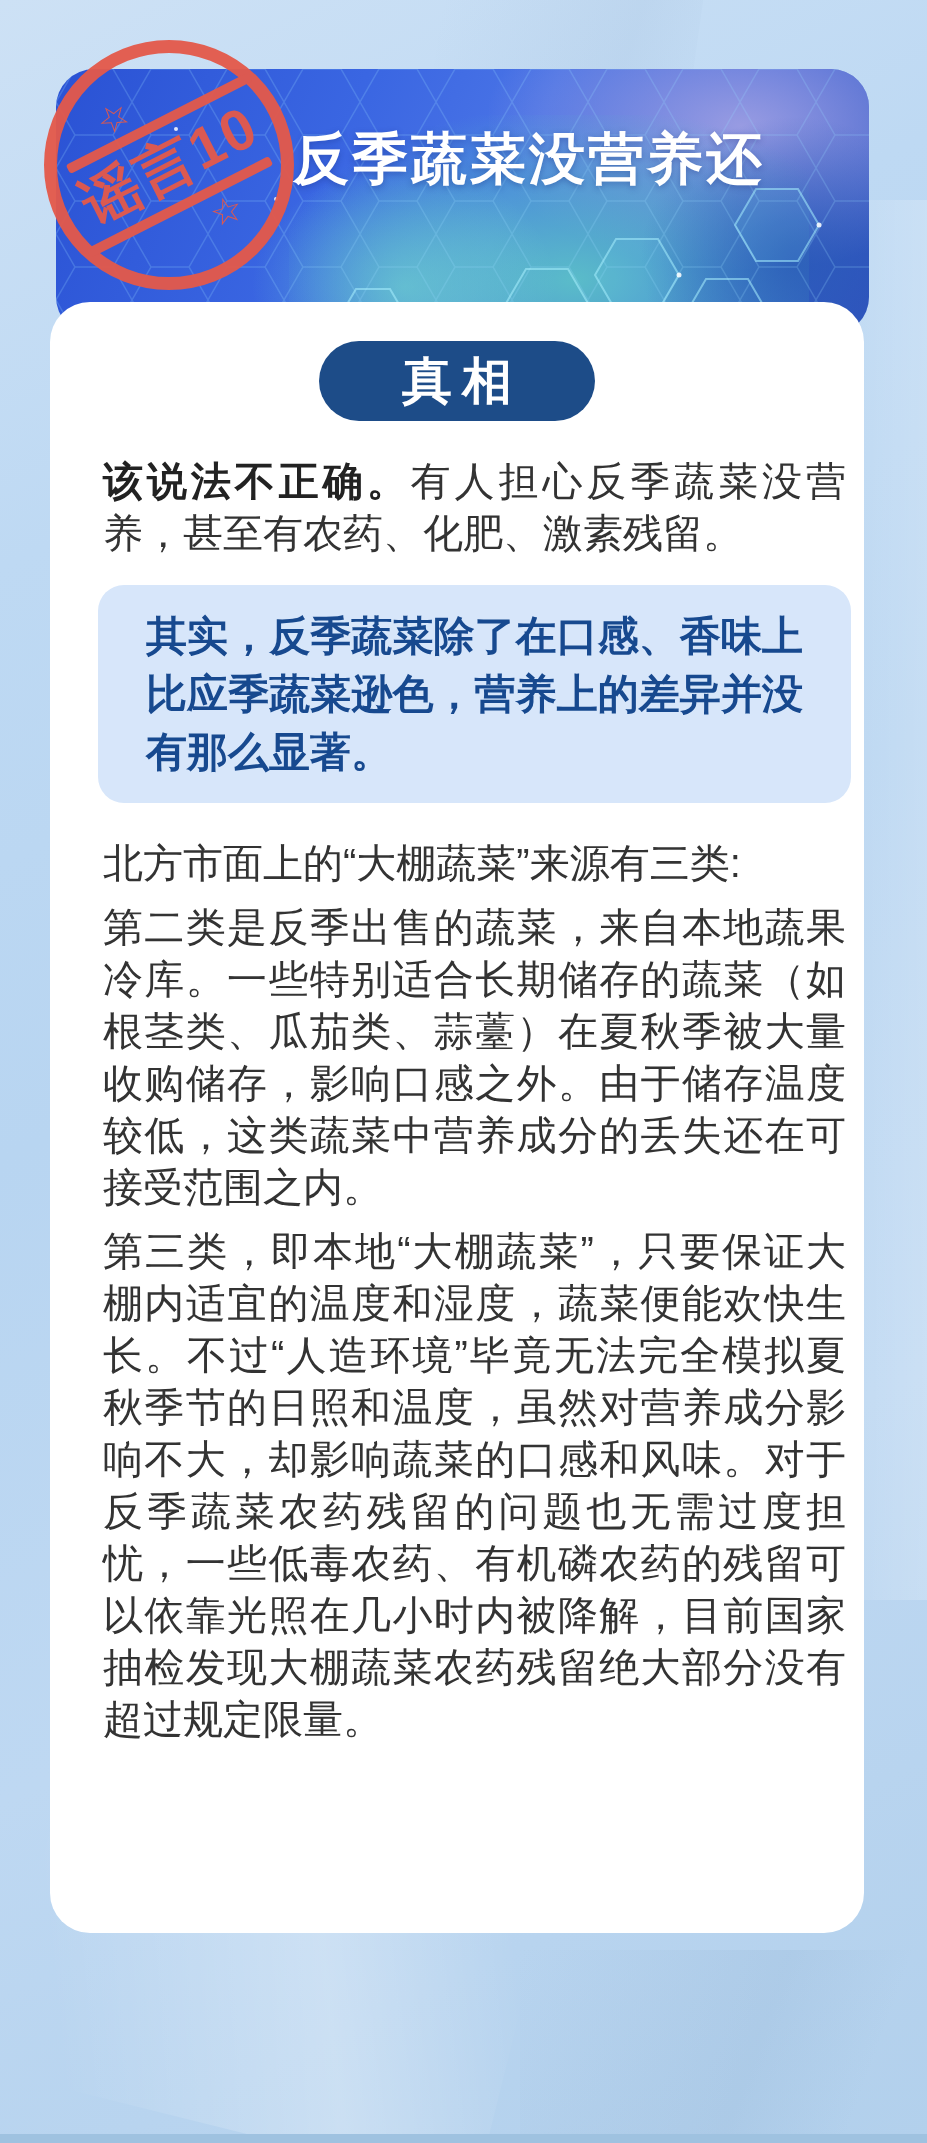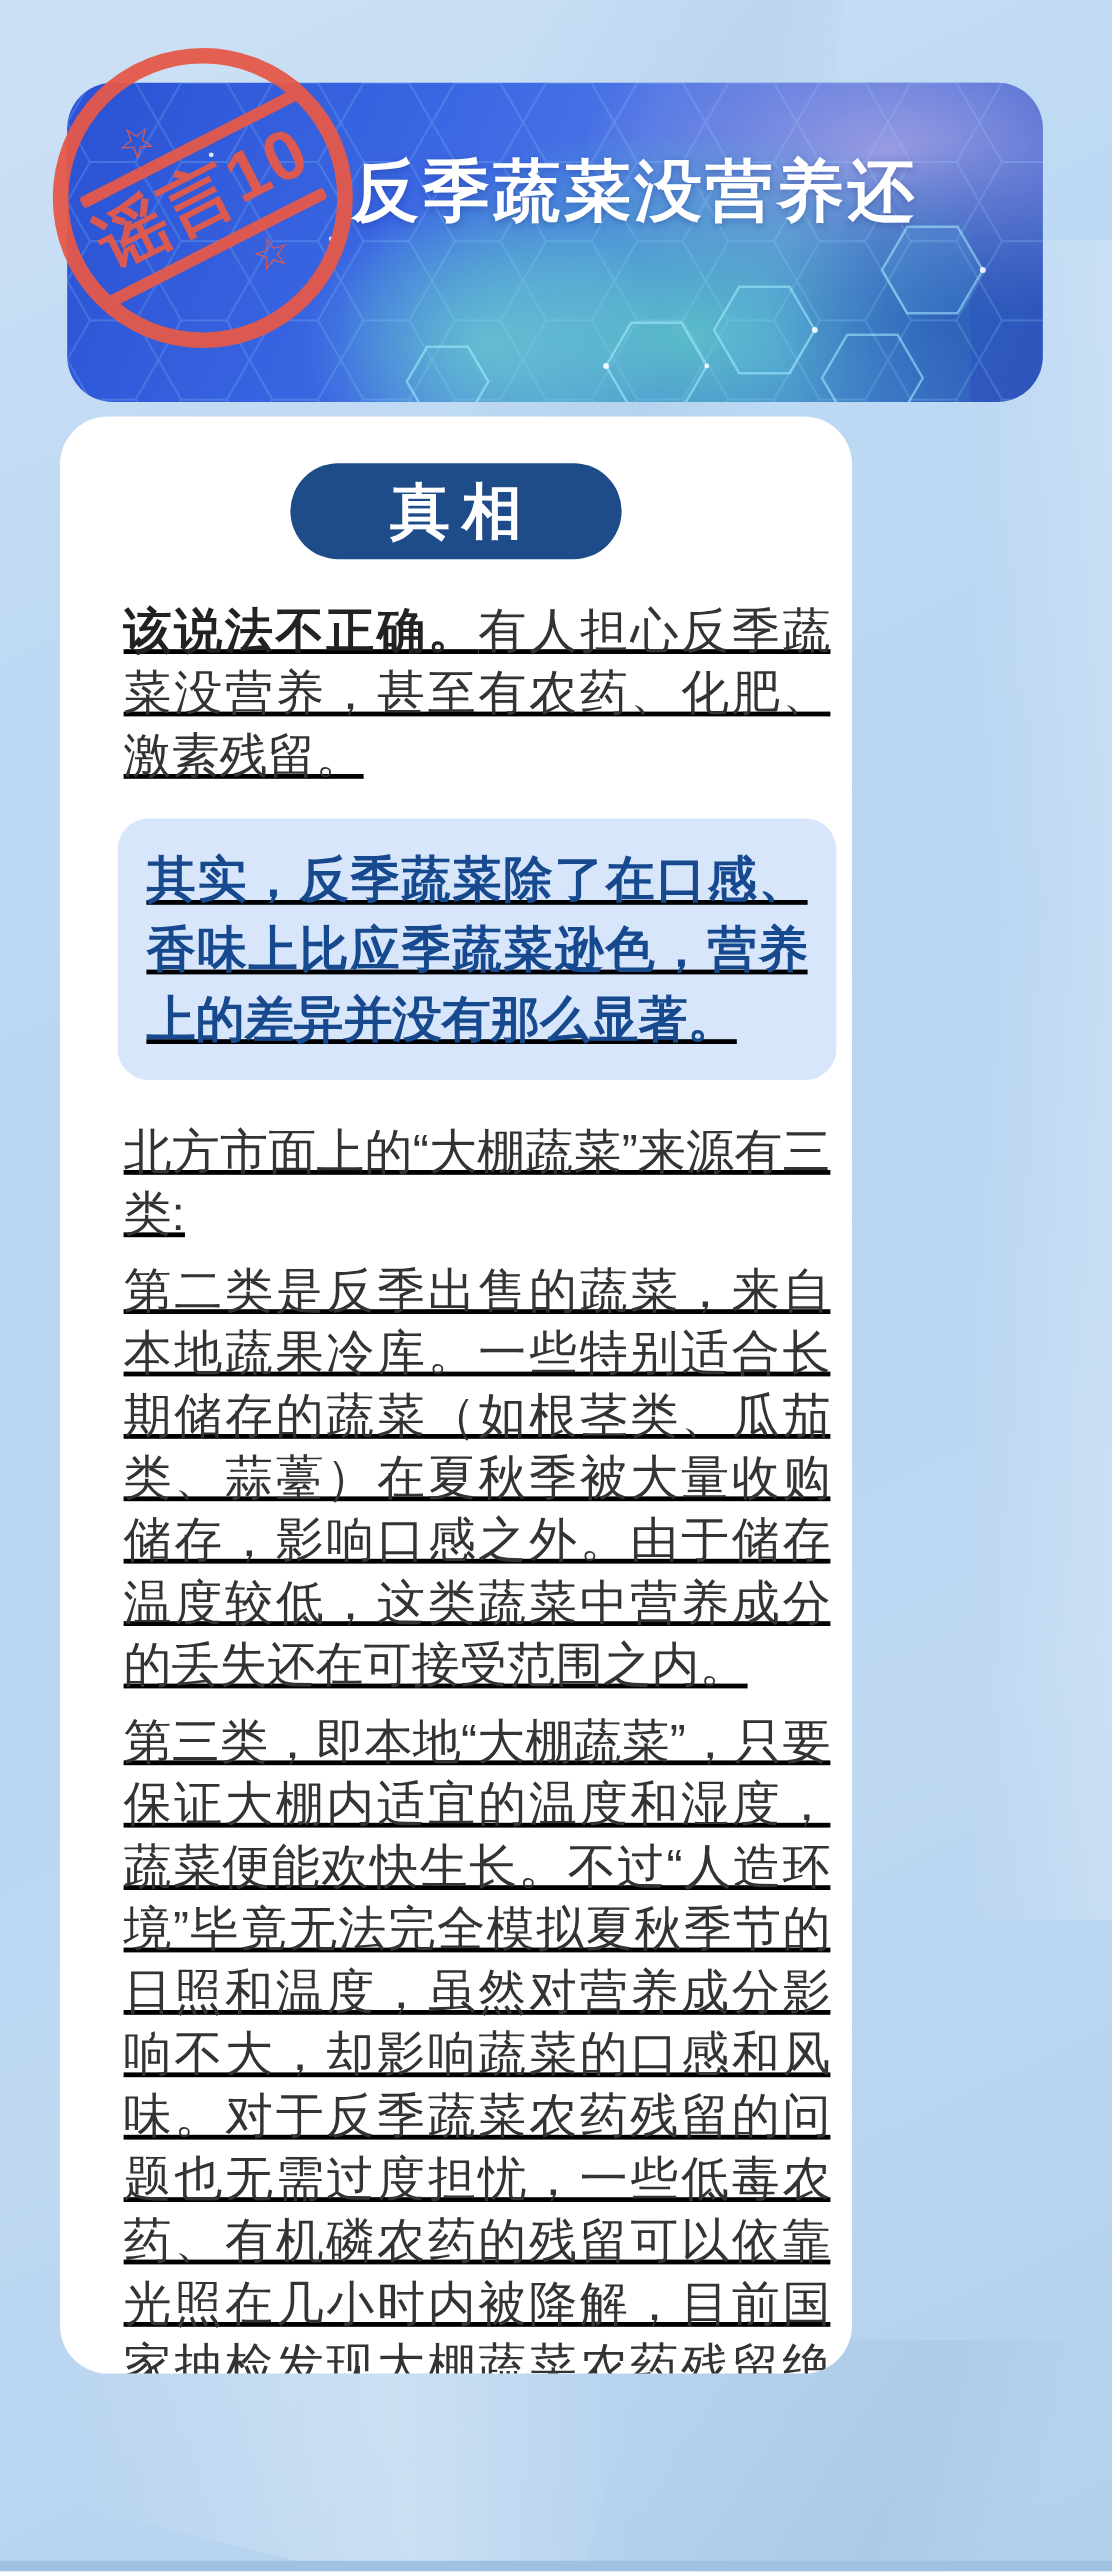--- a/index.html
+++ b/index.html
@@ -55,34 +55,34 @@
   .stamp-star { color:#e4594a; font-size:36px; line-height:36px; }
   .stamp-star.top { transform:translateX(-28px) rotate(-12deg); margin-bottom:2px; }
   .stamp-star.bottom { transform:translateX(30px) rotate(10deg); margin-top:2px; }
   .stamp-bar { width:205px; height:10px; background:#e4594a; border-radius:3px; }
   .stamp-bar.top { transform:translateX(10px); margin-bottom:4px; }
   .stamp-bar.bottom { transform:translateX(-10px); margin-top:4px; }
   .stamp-text { color:#e4594a; font-size:58px; font-weight:bold; letter-spacing:2px; line-height:66px; white-space:nowrap; }
 
   
   .card {
-    position:absolute; left:50px; top:302px; width:660px; height:1631px;
-    background:#ffffff; border-radius:40px; overflow:hidden;margin-top:45px;
+    position:absolute; left:50px; top:302px; width:814px; height:1631px;
+    background:#ffffff; border-radius:40px; overflow:hidden;
   }
   .badge {
     margin:39px auto 0; width:276px; height:80px; border-radius:46px; background:#1d4c88;
     color:#ffffff; font-size:50px; font-weight:bold; letter-spacing:10px;
     display:flex; align-items:center; justify-content:center; padding-left:10px;
   }
-  .content { padding:0 18px 0 53px;text-decoration:underline; }
+  .content { padding:0 18px 0 53px; }
   .content p { font-size:40px; line-height:52px; color:#333333; text-align:justify; }
   .intro { margin-top:34px; }
   .intro .lead { font-weight:bold; color:#222222; }
   .hl-box {
-    margin:26px -5px 0 -5px; background:#d7e6fa; border-radius:26px; padding:22px 24px;
+    margin:26px -5px 0 -5px; background:#d7e6fa; border-radius:26px; padding:22px 48px;
   }
   .hl-box p { color:#17498f; font-weight:bold; font-size:41px; line-height:58px; }
   .para { margin-top:12px; }
   .para.first { margin-top:34px; }
 </style>
 </head>
 <body>
 
 <div class="page">
 

